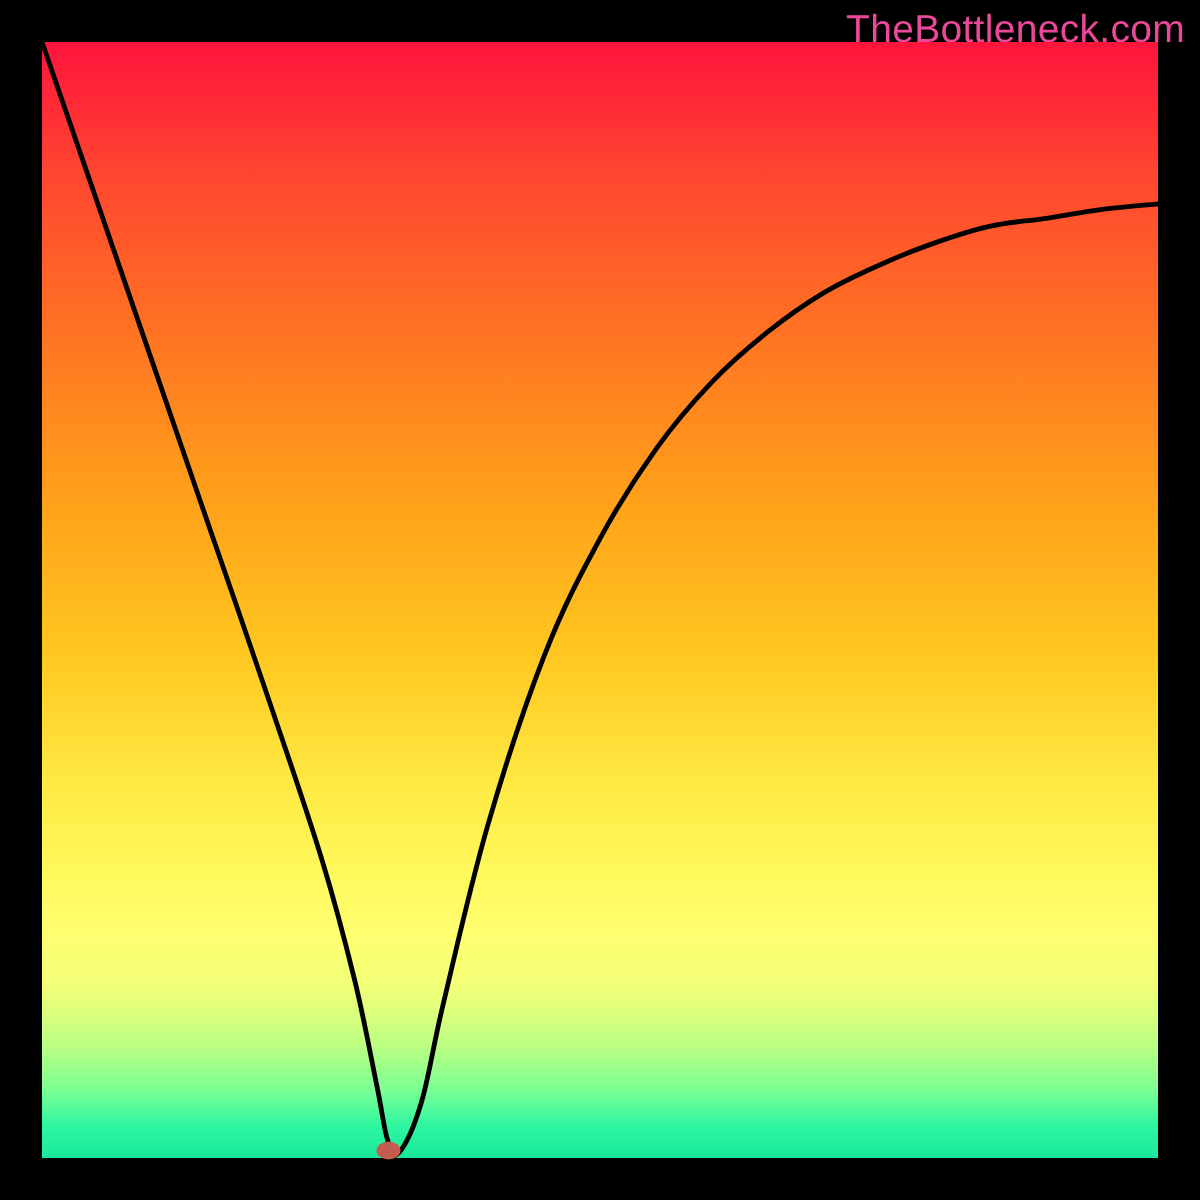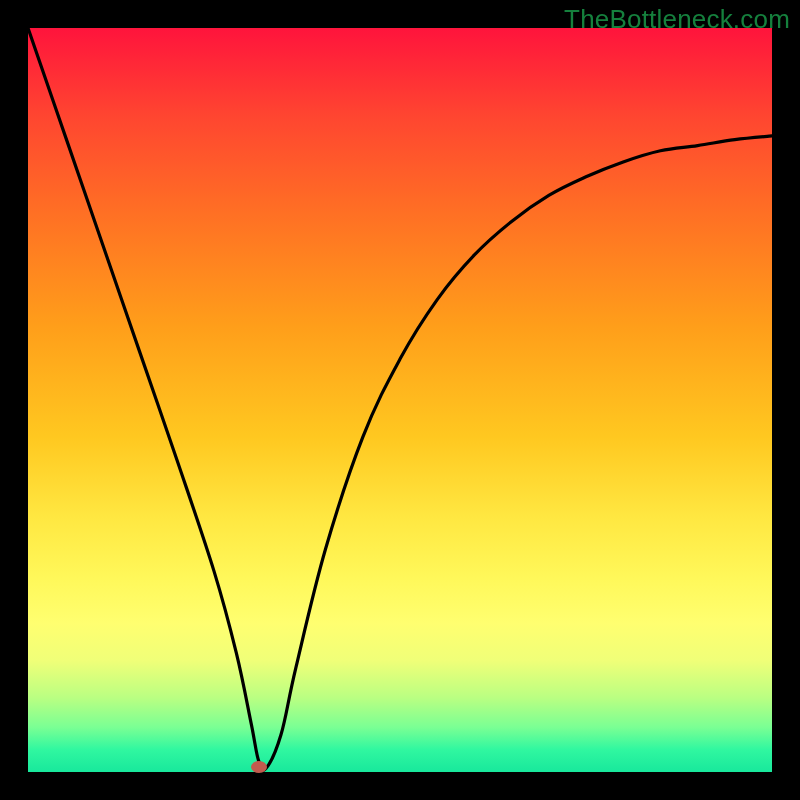--- a/index.html
+++ b/index.html
@@ -44,21 +44,21 @@
       #baff82 90%,
       #7aff94 94%,
       #30f7a0 97%,
       #18e89c 100%
     );
   }
   .watermark {
     position: absolute;
     top: 4px;
     right: 10px;
-    color: #15803d;
+    color: #ec4899;
     font-size: 26px;
     font-weight: 500;
     letter-spacing: 0.2px;
     user-select: none;
   }
   svg.curve {
     position: absolute;
     top: 0;
     left: 0;
     width: 744px;

